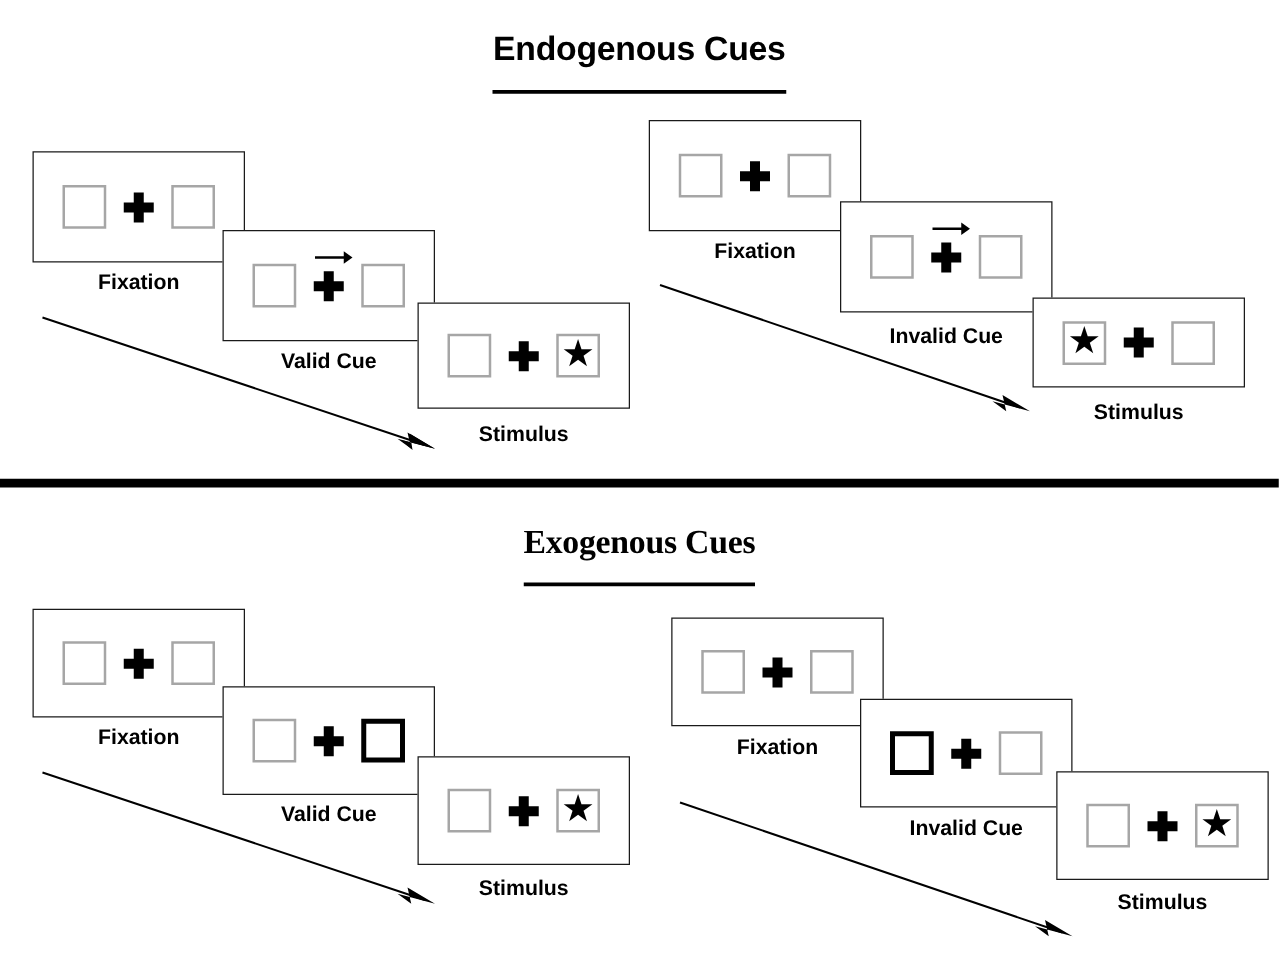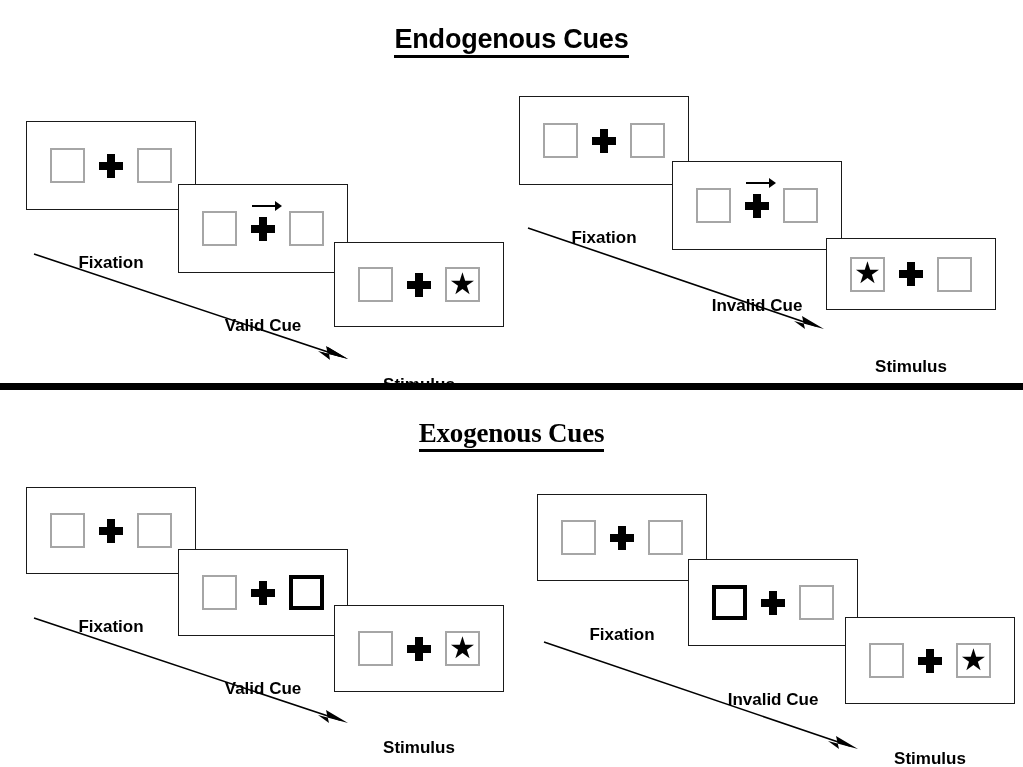--- a/index.html
+++ b/index.html
@@ -22,21 +22,21 @@
     width: 100%;
     left: 0;
     text-align: center;
     font-size: 27px;
     font-weight: bold;
     letter-spacing: -0.2px;
     color: #000;
   }
   .section-title span {
     border-bottom: 3px solid #000;
-    padding-bottom: 1px;
+    padding-bottom: 18px;
   }
 
   
   .divider {
     position: absolute;
     left: 0;
     width: 1023px;
     height: 7px;
     background: #000;
   }
@@ -131,21 +131,20 @@
 
   
   .caption {
     position: absolute;
     font-size: 17px;
     font-weight: bold;
     text-align: center;
     white-space: nowrap;
     color: #000;
     z-index: 3;
-    margin-top: 37px;
   }
 
   
   .time-arrow {
     position: absolute;
     z-index: 1;
     overflow: visible;
   }
   .time-arrow svg { display: block; overflow: visible; }
 </style>

